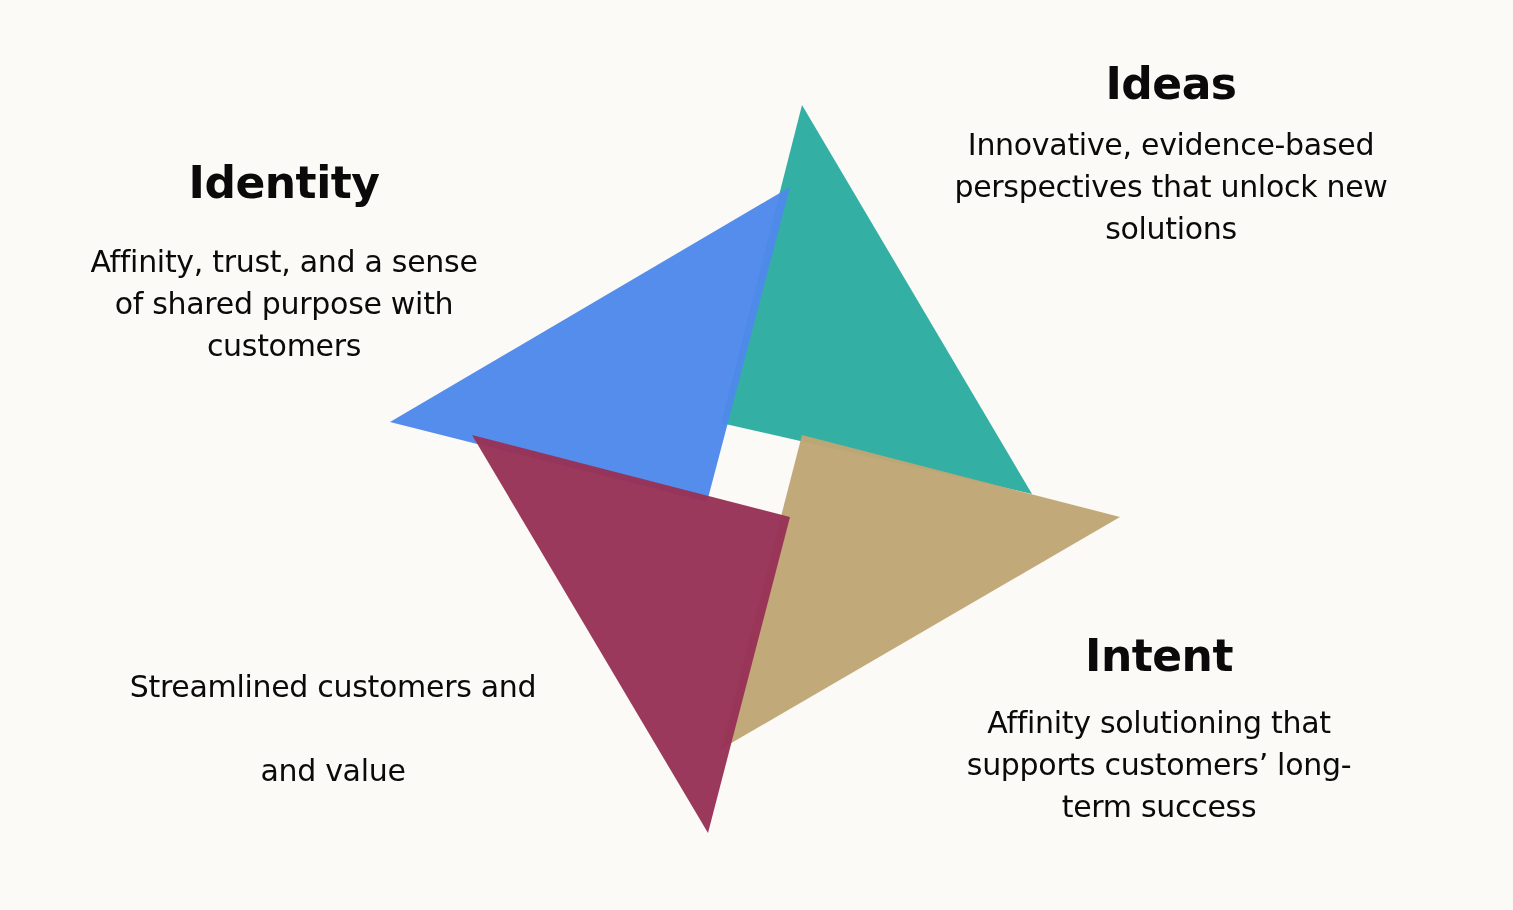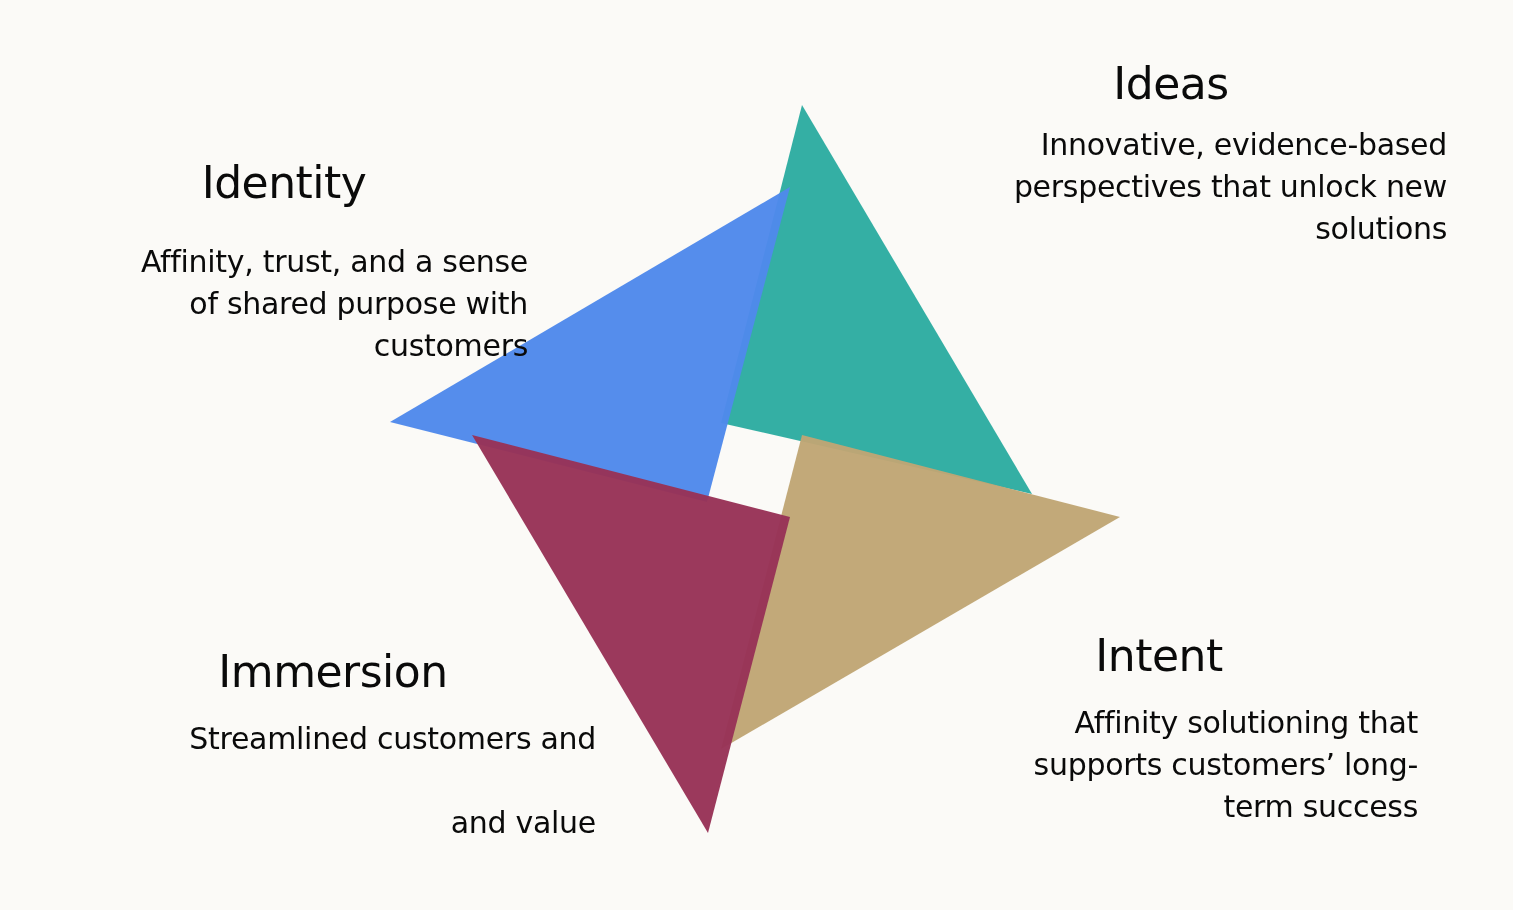--- a/index.html
+++ b/index.html
@@ -5,28 +5,27 @@
     html, body { margin: 0; padding: 0; }
     body {
       width: 1513px; height: 910px; overflow: hidden;
       background: #fbfaf7; position: relative;
       font-family: "DejaVu Sans", "Liberation Sans", sans-serif;
       color: #0a0a0a;
     }
     .diagram { position: absolute; left: 0; top: 0; width: 1513px; height: 910px; }
     .block { position: absolute; text-align: center; }
     .block .title {
-      font-weight: normal; font-size: 44px; line-height: 52px; letter-spacing: -0.5px;
+      font-weight: bold; font-size: 44px; line-height: 52px; letter-spacing: -0.5px;
       margin: 0;
     }
     .block .desc {
       font-size: 30px; line-height: 42px; margin: 0;
       font-family: "DejaVu Sans", "Liberation Sans", sans-serif;
       letter-spacing: -0.3px;
-      text-align: right;
     }
     #b-ideas { left: 895px; top: 58px; width: 552px; }
     #b-ideas .desc { margin-top: 14px; }
     #b-identity { left: 40px; top: 157px; width: 488px; }
     #b-identity .desc { margin-top: 32px; }
     #b-intent { left: 900px; top: 630px; width: 518px; }
     #b-intent .desc { margin-top: 20px; }
     #b-immersion { left: 70px; top: 646px; width: 526px; }
     #b-immersion .desc { margin-top: 20px; }
   </style>
@@ -61,19 +60,18 @@
 <div class="block" id="b-intent">
   <h2 class="title">Intent</h2>
   <p class="desc">
     <span>Affinity solutioning that</span><br>
     <span>supports customers’ long-</span><br>
     <span>term success</span>
   </p>
 </div>
 
 <div class="block" id="b-immersion">
-  <h2 class="title">Immersion</h2>
   <p class="desc">
     <span>Streamlined customers and</span><br>
     <br>
     <span>and value</span>
   </p>
 </div>
 
 </body></html>

